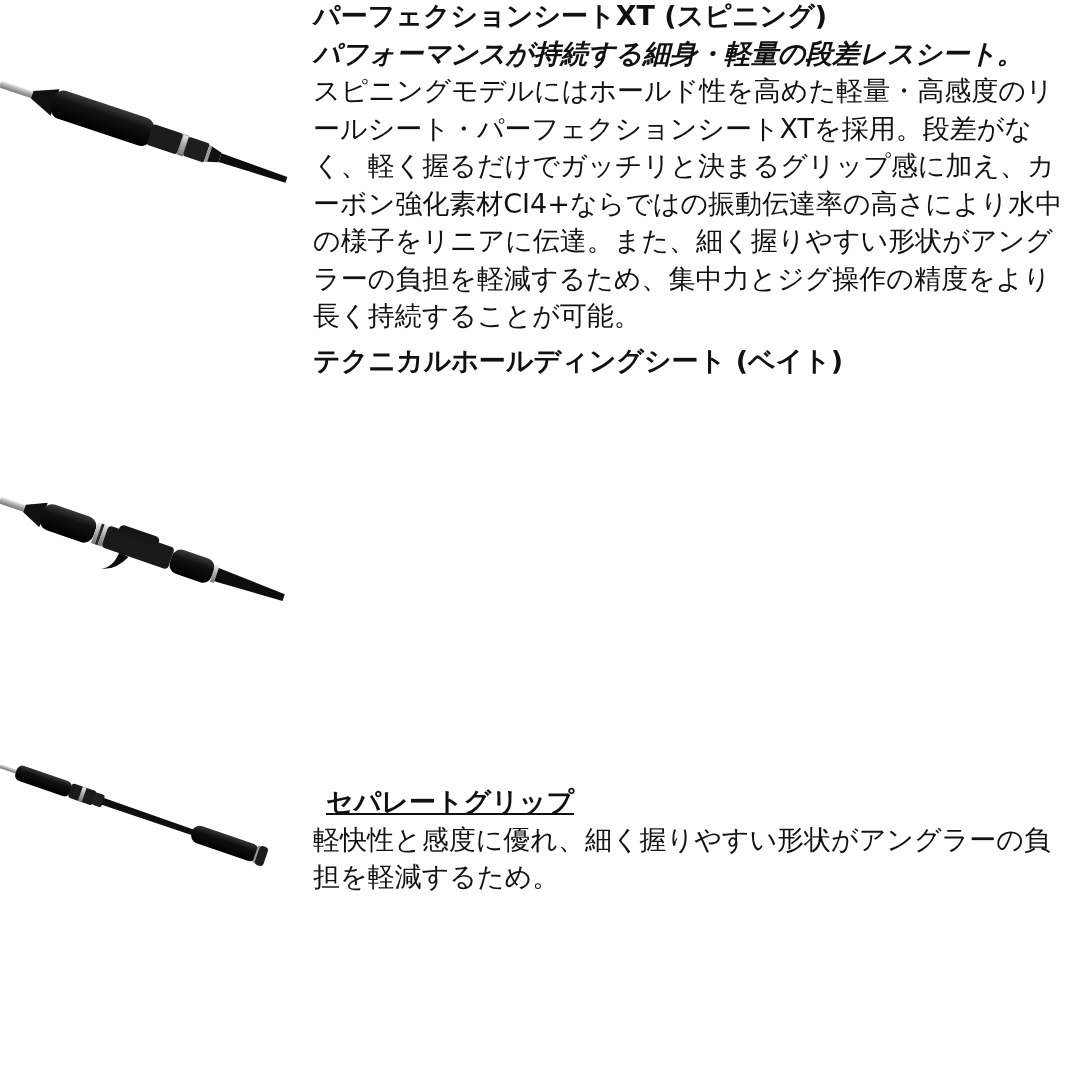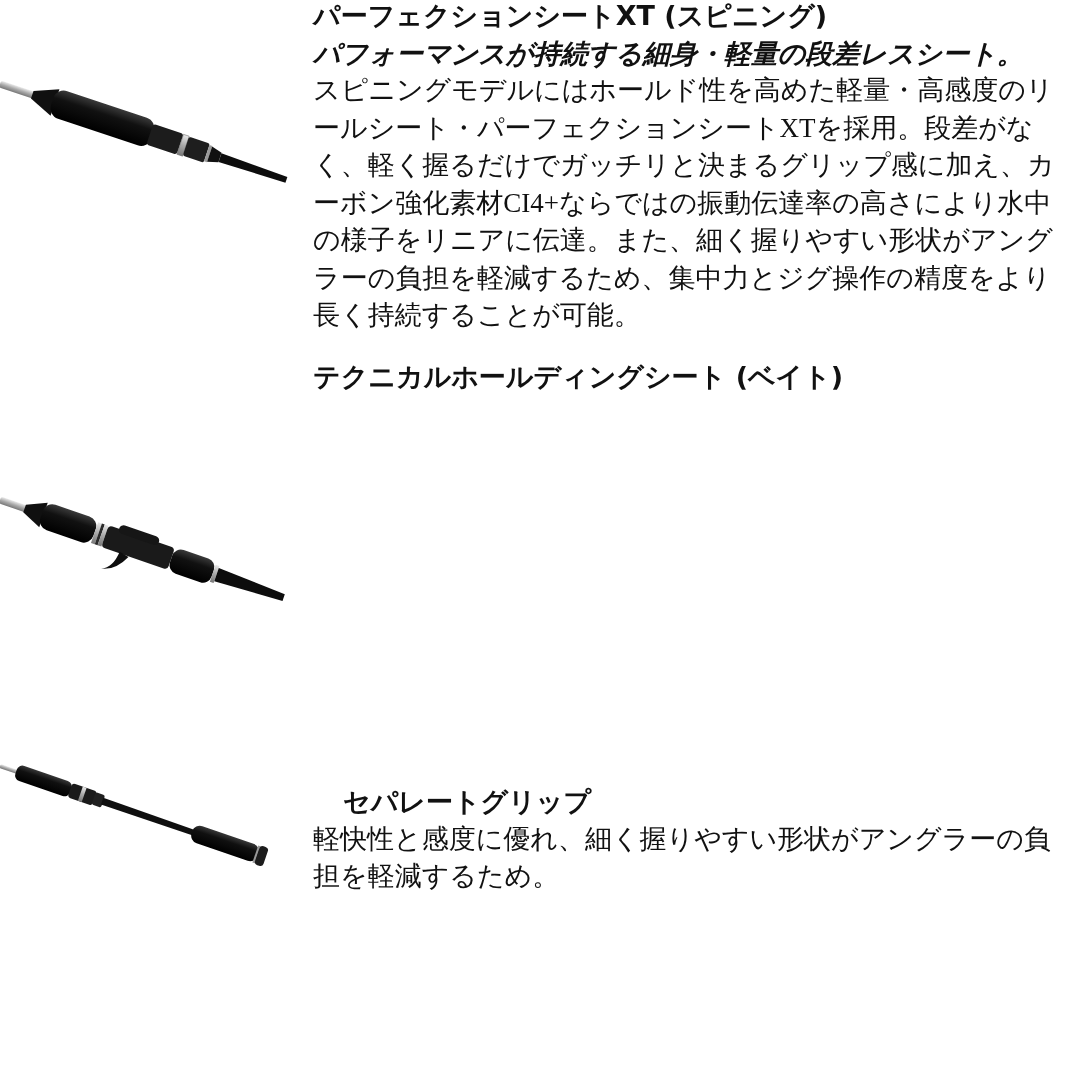--- a/index.html
+++ b/index.html
@@ -20,27 +20,27 @@
     color:#111111;
     font-size:27px;
     line-height:37.5px;
     letter-spacing:0;
     text-align:left;
     word-break:normal;
     overflow-wrap:break-word;
   }
   .sec-title{font-weight:700;}
   .sec-subtitle{font-weight:700;font-style:italic;}
-  .sec-body{font-weight:400;font-family:Liberation Serif, serif;}
+  .sec-body{font-weight:400;}
   .figure{position:absolute;left:0;}
   .fig1{top:68px;}
   .fig2{top:478px;}
   .fig3{top:752px;}
   .fig4{top:988px;}
-  .indent13{margin-left:30px;}
+  .indent13{margin-left:13px;text-decoration:underline;}
 </style>
 </head>
 <body>
 
 <div class="page">
 
   <div class="figure fig1">
     <svg width="300" height="140" viewBox="0 0 300 140">
       <defs>
         <linearGradient id="eva1" x1="0" y1="0" x2="0" y2="1">
@@ -147,21 +147,21 @@
       </g>
     </svg>
   </div>
 
   <div class="text-block" style="top:-3px;">
     <div class="sec-title">パーフェクションシートXT (スピニング)</div>
     <div class="sec-subtitle">パフォーマンスが持続する細身・軽量の段差レスシート。</div>
     <div class="sec-body">スピニングモデルにはホールド性を高めた軽量・高感度のリールシート・パーフェクションシートXTを採用。段差がなく、軽く握るだけでガッチリと決まるグリップ感に加え、カーボン強化素材CI4+ならではの振動伝達率の高さにより水中の様子をリニアに伝達。また、細く握りやすい形状がアングラーの負担を軽減するため、集中力とジグ操作の精度をより長く持続することが可能。</div>
   </div>
 
-  <div class="text-block" style="top:358px;">
+  <div class="text-block" style="top:342px;">
     <div class="sec-title">テクニカルホールディングシート (ベイト)</div>
   </div>
 
   <div class="text-block" style="top:783px;">
     <div class="sec-title indent13">セパレートグリップ</div>
     <div class="sec-body">軽快性と感度に優れ、細く握りやすい形状がアングラーの負担を軽減するため。</div>
   </div>
 
   <div class="text-block" style="top:1040px;">
     <div class="sec-title">グリップジョイント2ピース</div>

